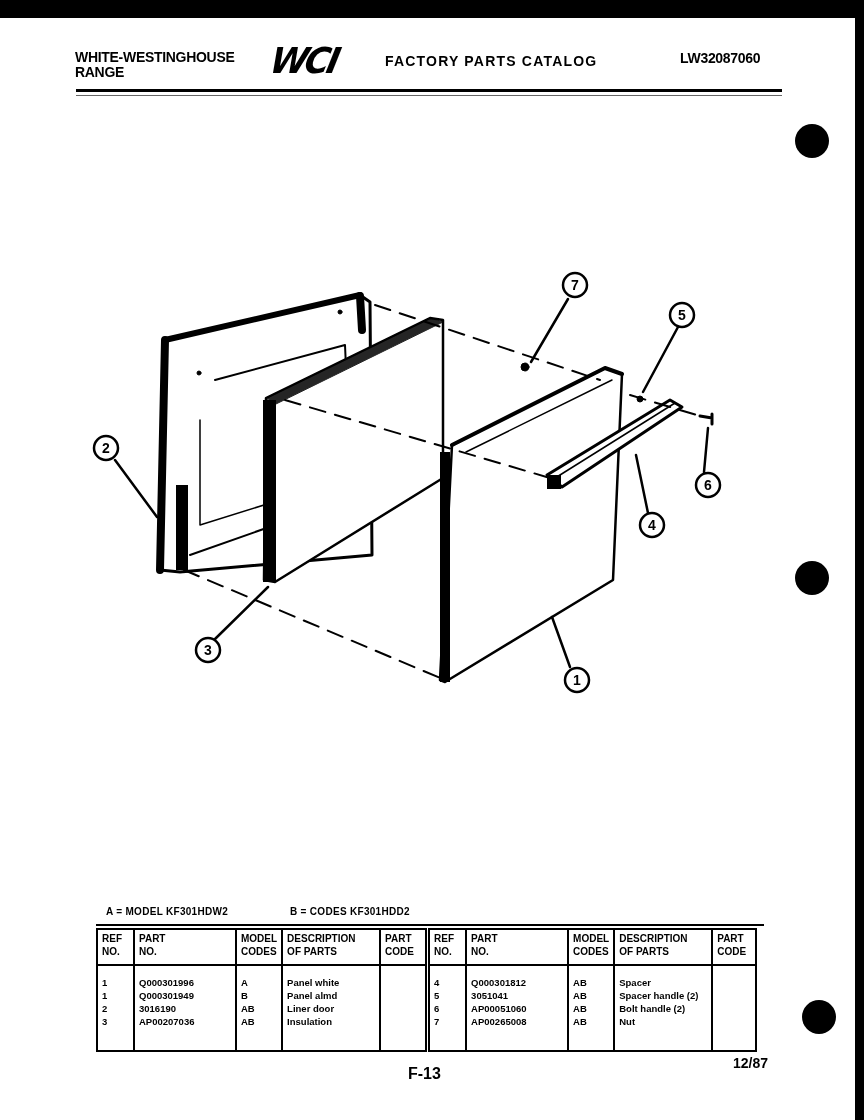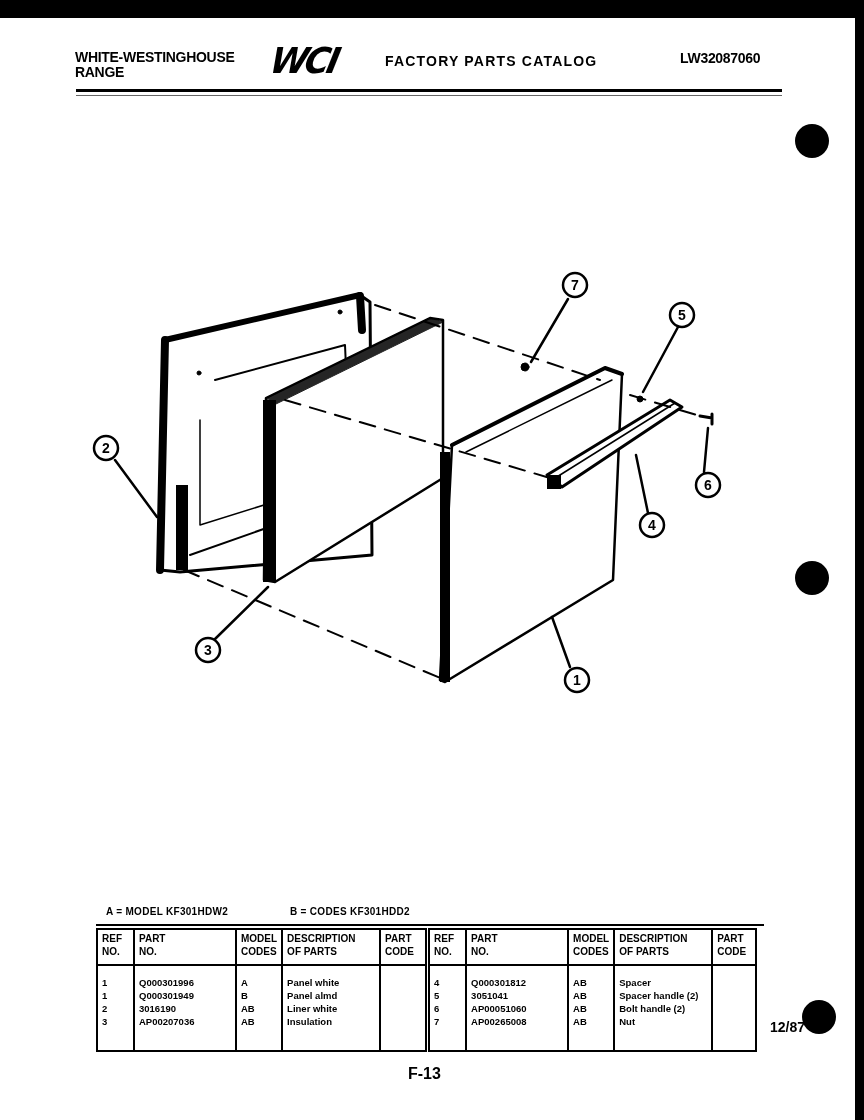--- a/index.html
+++ b/index.html
@@ -21,21 +21,21 @@
   .models { position: absolute; top: 906px; font-weight: bold; font-size: 10px; letter-spacing: 0.3px; white-space: nowrap; }
   .models-rule { position: absolute; left: 96px; top: 924px; width: 668px; height: 2px; background: #000; }
   table.parts { position: absolute; left: 96px; top: 928px; border-collapse: collapse; border: 2px solid #000; }
   table.parts td, table.parts th { border-left: 2px solid #000; border-right: 2px solid #000; vertical-align: top; padding: 2px 4px; text-align: left; font-size: 10px; line-height: 13px; }
   table.parts th { font-weight: bold; height: 30px; border-bottom: 2px solid #000; }
   table.parts td { font-weight: bold; font-size: 9.5px; height: 72px; padding-top: 10px; }
   table.parts .sep { border-left: 5px double #000; }
   td.ref { text-align: center; }
   .cell-line { display: block; white-space: nowrap; }
   .page-num { position: absolute; left: 408px; top: 1065px; font-weight: bold; font-size: 16px; }
-  .page-date { position: absolute; left: 733px; top: 1019px; font-weight: bold; font-size: 14px; margin-left: 37px; }
+  .page-date { position: absolute; left: 733px; top: 1055px; font-weight: bold; font-size: 14px; }
 </style>
 </head>
 <body>
 
 <div class="top-band"></div>
 <div class="right-band"></div>
 
 <div class="hdr-left">
   <div>WHITE-WESTINGHOUSE</div>
   <div>RANGE</div>
@@ -204,21 +204,21 @@
       </td>
       <td>
         <span class="cell-line">A</span>
           <span class="cell-line">B</span>
           <span class="cell-line">AB</span>
           <span class="cell-line">AB</span>
       </td>
       <td>
         <span class="cell-line">Panel white</span>
           <span class="cell-line">Panel almd</span>
-          <span class="cell-line">Liner white</span>
+          <span class="cell-line">Liner door</span>
           <span class="cell-line">Insulation</span>
       </td>
       <td></td>
       <td class="ref sep">
         <span class="cell-line">4</span>
           <span class="cell-line">5</span>
           <span class="cell-line">6</span>
           <span class="cell-line">7</span>
       </td>
       <td>

